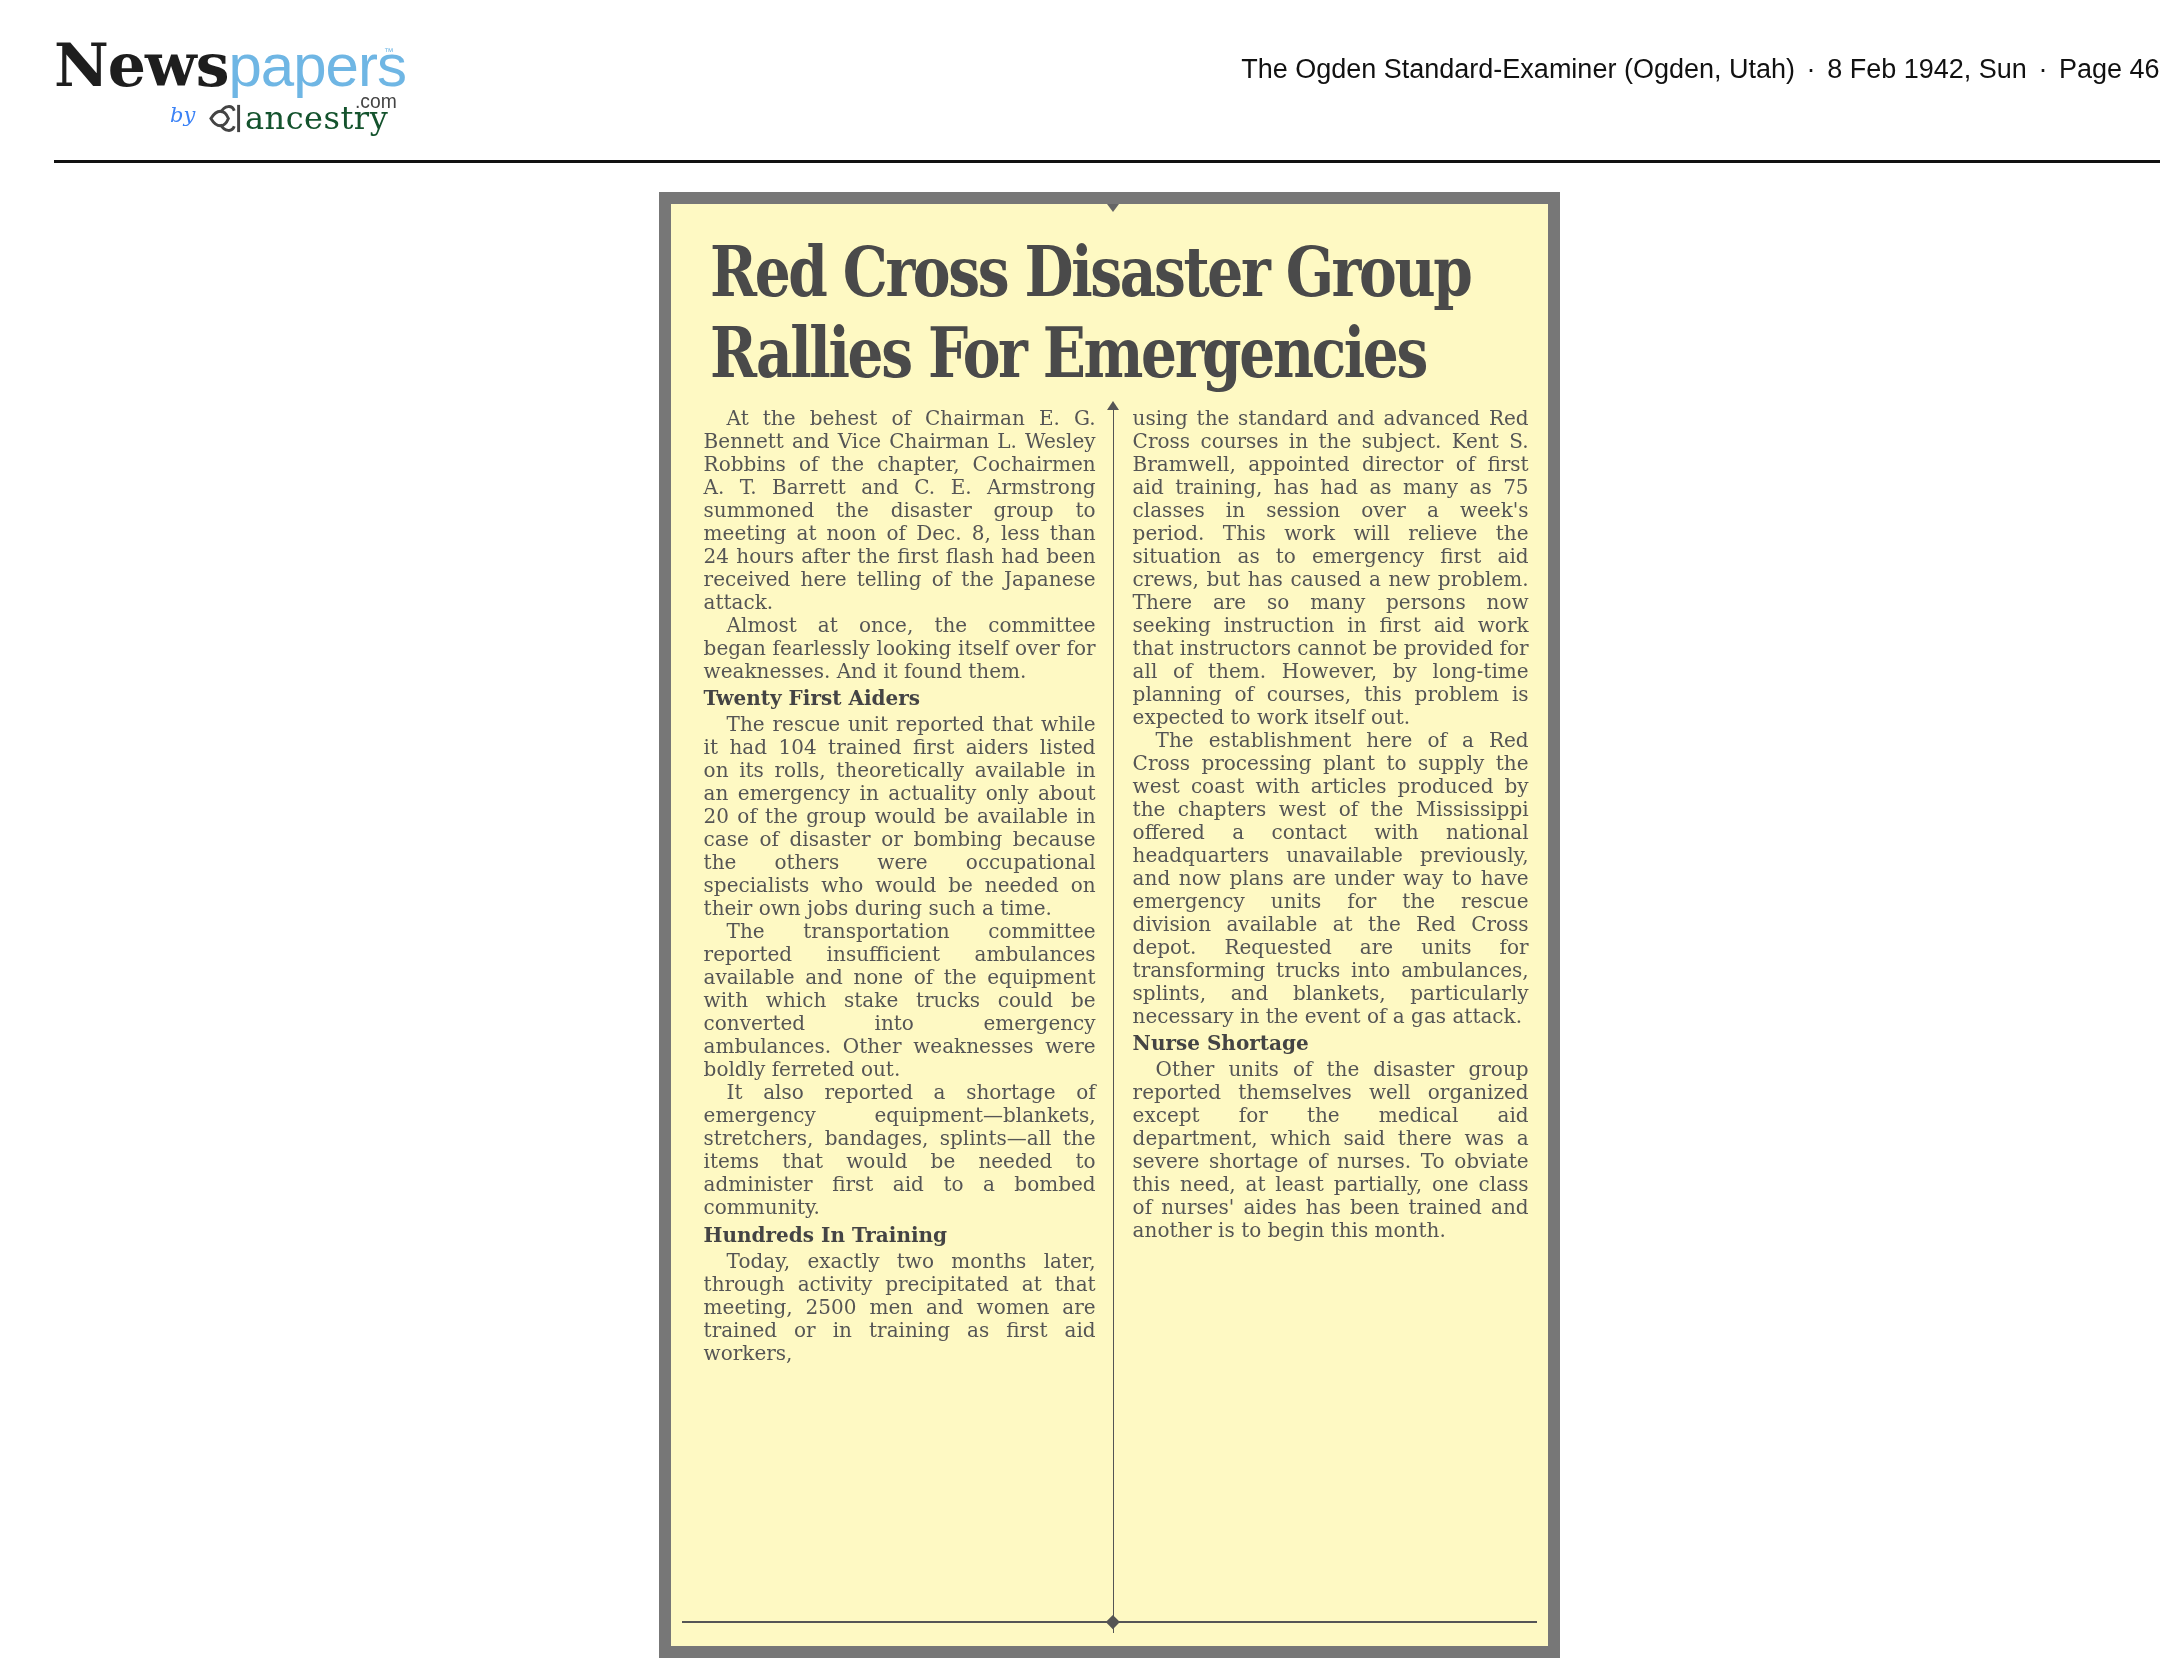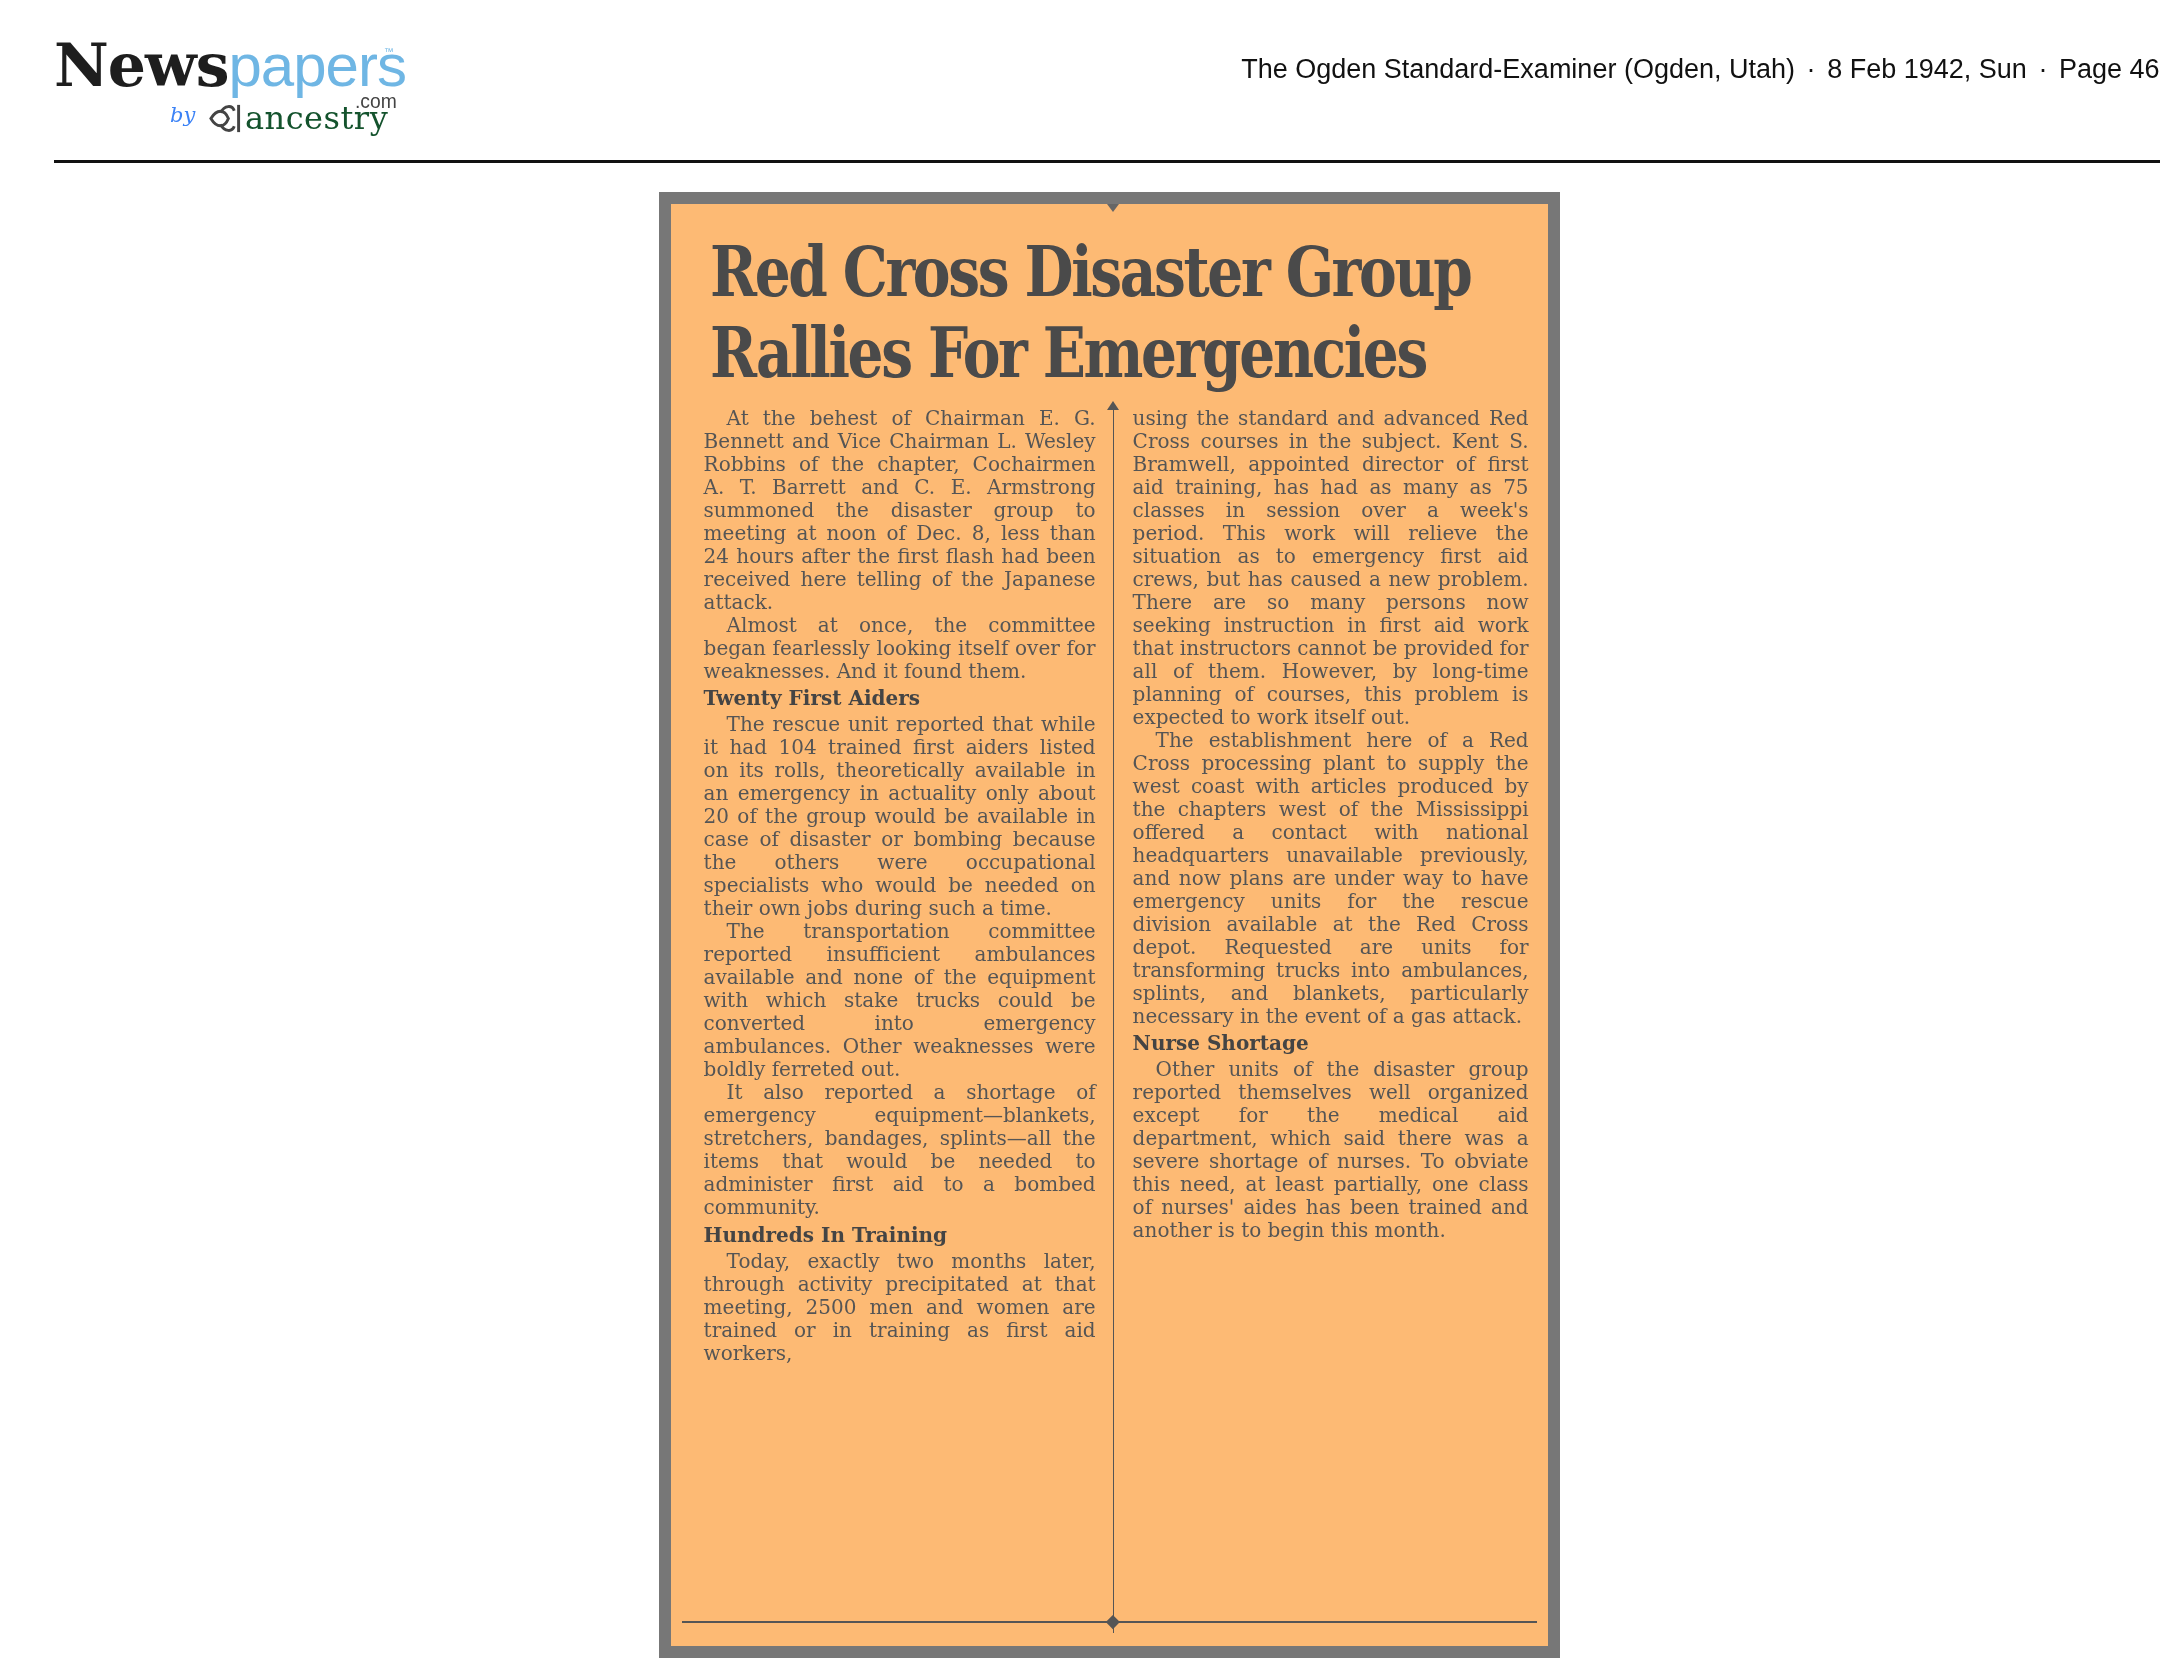--- a/index.html
+++ b/index.html
@@ -13,21 +13,21 @@
   .logo-com { position: absolute; left: 301px; top: 60px; font-size: 19.3px; color: #444; }
   .logo-by { position: absolute; left: 116px; top: 72px; font-family: "DejaVu Serif", serif; font-style: italic; font-size: 21px; color: #3b82f6; }
   .logo-leaf { position: absolute; left: 153px; top: 70px; width: 35px; height: 35px; }
   .logo-anc { position: absolute; left: 191px; top: 68px; font-family: "DejaVu Serif", serif; font-size: 32px; color: #14532d; letter-spacing: 0.5px; }
 
   .citation { position: absolute; right: 17.4px; top: 54px; font-size: 27px; color: #111; white-space: nowrap; }
   .citation .sep { margin: 0 11.6px; }
   .header-rule { position: absolute; left: 54px; right: 17.4px; top: 160px; height: 2.9px; background: #111; }
 
   .clip-frame { position: absolute; left: 659px; top: 192px; width: 901px; height: 1466px; background: #777777; }
-  .clip { position: absolute; left: 11.6px; top: 11.6px; right: 11.6px; bottom: 11.6px; background: #fdba74; overflow: hidden; }
+  .clip { position: absolute; left: 11.6px; top: 11.6px; right: 11.6px; bottom: 11.6px; background: #fef9c3; overflow: hidden; }
   .headline { position: absolute; left: 39px; top: 27px; width: 821px; font-family: "DejaVu Serif", serif; font-weight: bold; font-size: 69px; line-height: 81px; color: #4a4a4a; letter-spacing: -2.9px; transform: scaleX(0.82); transform-origin: left top; white-space: nowrap; }
 
   .col { position: absolute; top: 203px; font-family: "DejaVu Serif", serif; font-size: 20px; line-height: 23px; color: #555; text-align: justify; }
   .col-left { left: 33px; width: 392px; }
   .col-right { left: 462px; width: 396px; }
   .col p { margin: 0; text-indent: 23px; }
   .col p.noindent { text-indent: 0; }
   .col h3 { margin: 3.9px 0 1.9px 0; font-family: "DejaVu Serif", serif; font-weight: bold; font-size: 20px; line-height: 25px; color: #444; }
 
   .col-rule { position: absolute; left: 442px; top: 203px; width: 1.9px; height: 1226px; background: #555; }

